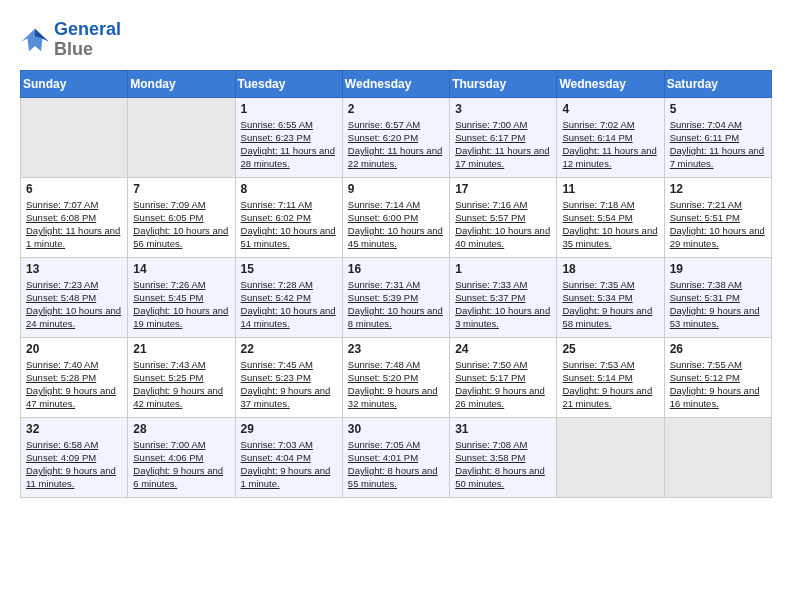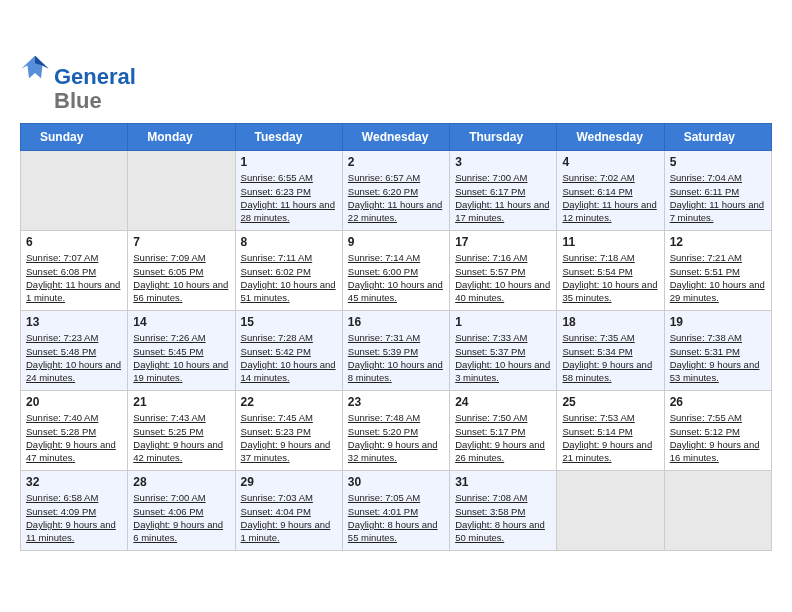--- a/index.html
+++ b/index.html
@@ -15,25 +15,24 @@
       justify-content: space-between;
       align-items: flex-start;
       margin-bottom: 10px;
     }
     .logo {
       display: flex;
       align-items: center;
       gap: 4px;
     }
     .logo-text {
-      font-size: 22px;
+      font-size: 18px;
       font-weight: bold;
       color: #1a1a2e;
       line-height: 1.1;
-      margin-top: 45px;
     }
     .logo-text span {
       color: #1a5fb4;
     }
     .logo-bird {
       width: 30px;
       height: 30px;
     }
     .title-area {
       text-align: right;
@@ -50,21 +49,21 @@
     table {
       width: 100%;
       border-collapse: collapse;
       table-layout: fixed;
     }
     thead tr th {
       background-color: #3a7bd5;
       color: #fff;
       font-size: 12px;
       font-weight: bold;
-      padding: 6px 19px;
+      padding: 6px 2px;
       text-align: left;
       border: 1px solid #2d6abf;
     }
     tbody tr td {
       border: 1px solid #ccc;
       vertical-align: top;
       padding: 4px 5px;
       font-size: 10px;
       color: #222;
       height: 80px;

